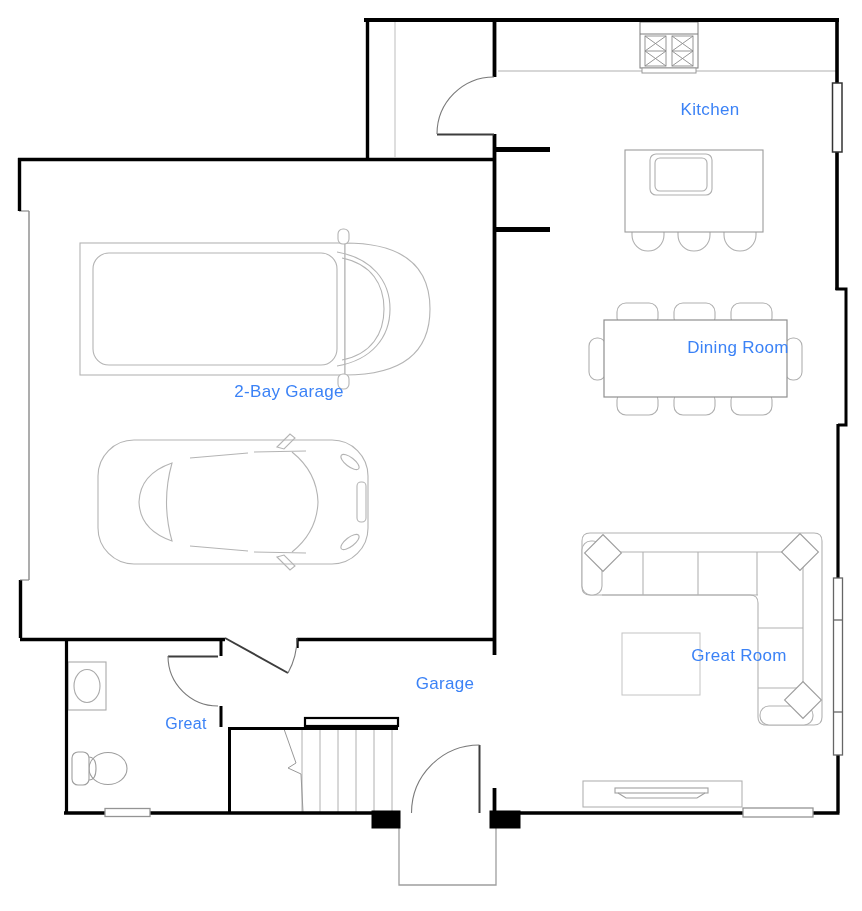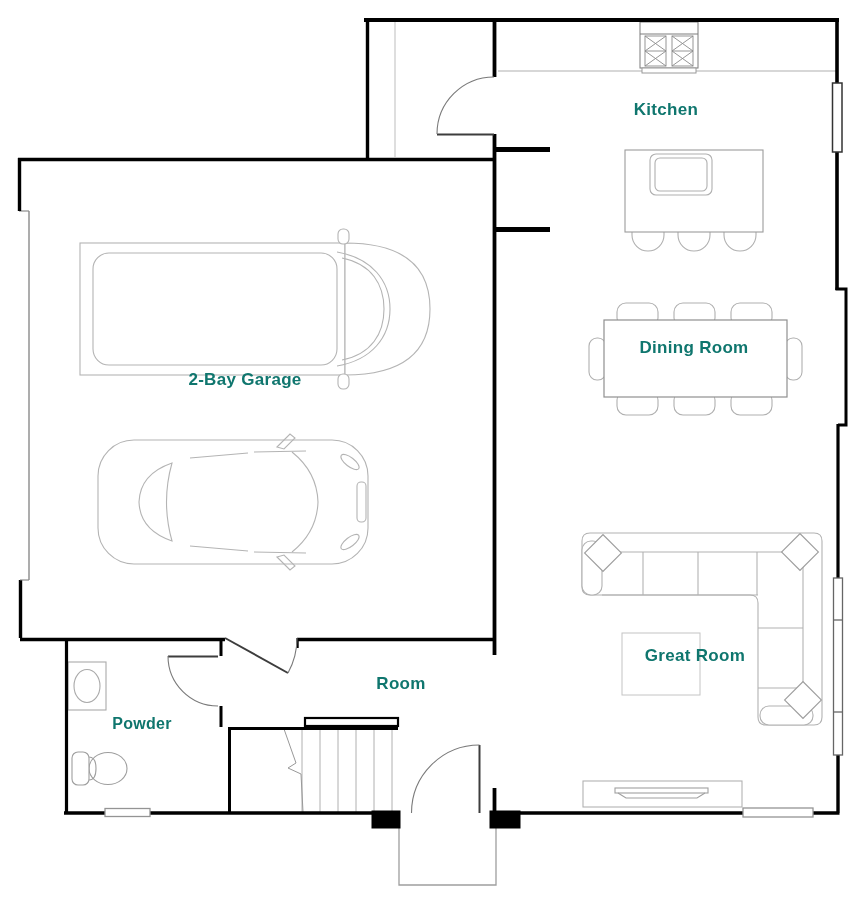--- a/index.html
+++ b/index.html
@@ -1,20 +1,20 @@
 <!DOCTYPE html>
 <html><head>
 <meta charset="utf-8">
 <style>
   html,body{margin:0;padding:0;background:#ffffff;}
   .plan{position:relative;width:862px;height:911px;background:#ffffff;overflow:hidden;
         font-family:"Liberation Sans",sans-serif;}
   .plan svg{position:absolute;left:0;top:0;}
   .room-label{position:absolute;transform:translate(-50%,-50%);
-        font-size:17px;font-weight:700;letter-spacing:.3px;color:#0f766e;white-space:nowrap;}
+        font-size:17px;font-weight:400;letter-spacing:.3px;color:#3b82f6;white-space:nowrap;margin-left:44px;}
   .room-label.small{font-size:16px;}
 </style>
 </head>
 <body>
 
 <div class="plan">
 <svg width="862" height="911" viewBox="0 0 862 911">
 
   <line x1="395" y1="22" x2="395" y2="157" stroke="#bdbdbd" stroke-width="1"></line>
 
@@ -200,16 +200,16 @@
     <g>
       <line x1="479.5" y1="745" x2="479.5" y2="813" stroke="#3d3d3d" stroke-width="2"></line>
       <path d="M479.5,745 A68,68 0 0 0 411.5,813" stroke="#7a7a7a" stroke-width="1.1"></path>
     </g>
   </g>
 </svg>
 
   <div class="room-label" style="left:666px;top:110px;">Kitchen</div>
   <div class="room-label" style="left:694px;top:348px;text-align:right;">Dining Room</div>
   <div class="room-label" style="left:695px;top:656px;">Great Room</div>
-  <div class="room-label" style="left:401px;top:684px;">Room</div>
-  <div class="room-label small" style="left:142px;top:724px;">Powder</div>
-  <div class="room-label" style="left:245px;top:380px;">2-Bay Garage</div>
+  <div class="room-label" style="left:401px;top:684px;">Garage</div>
+  <div class="room-label small" style="left:142px;top:724px;">Great</div>
+  <div class="room-label" style="left:245px;top:392px;">2-Bay Garage</div>
 </div>
 
 </body></html>

